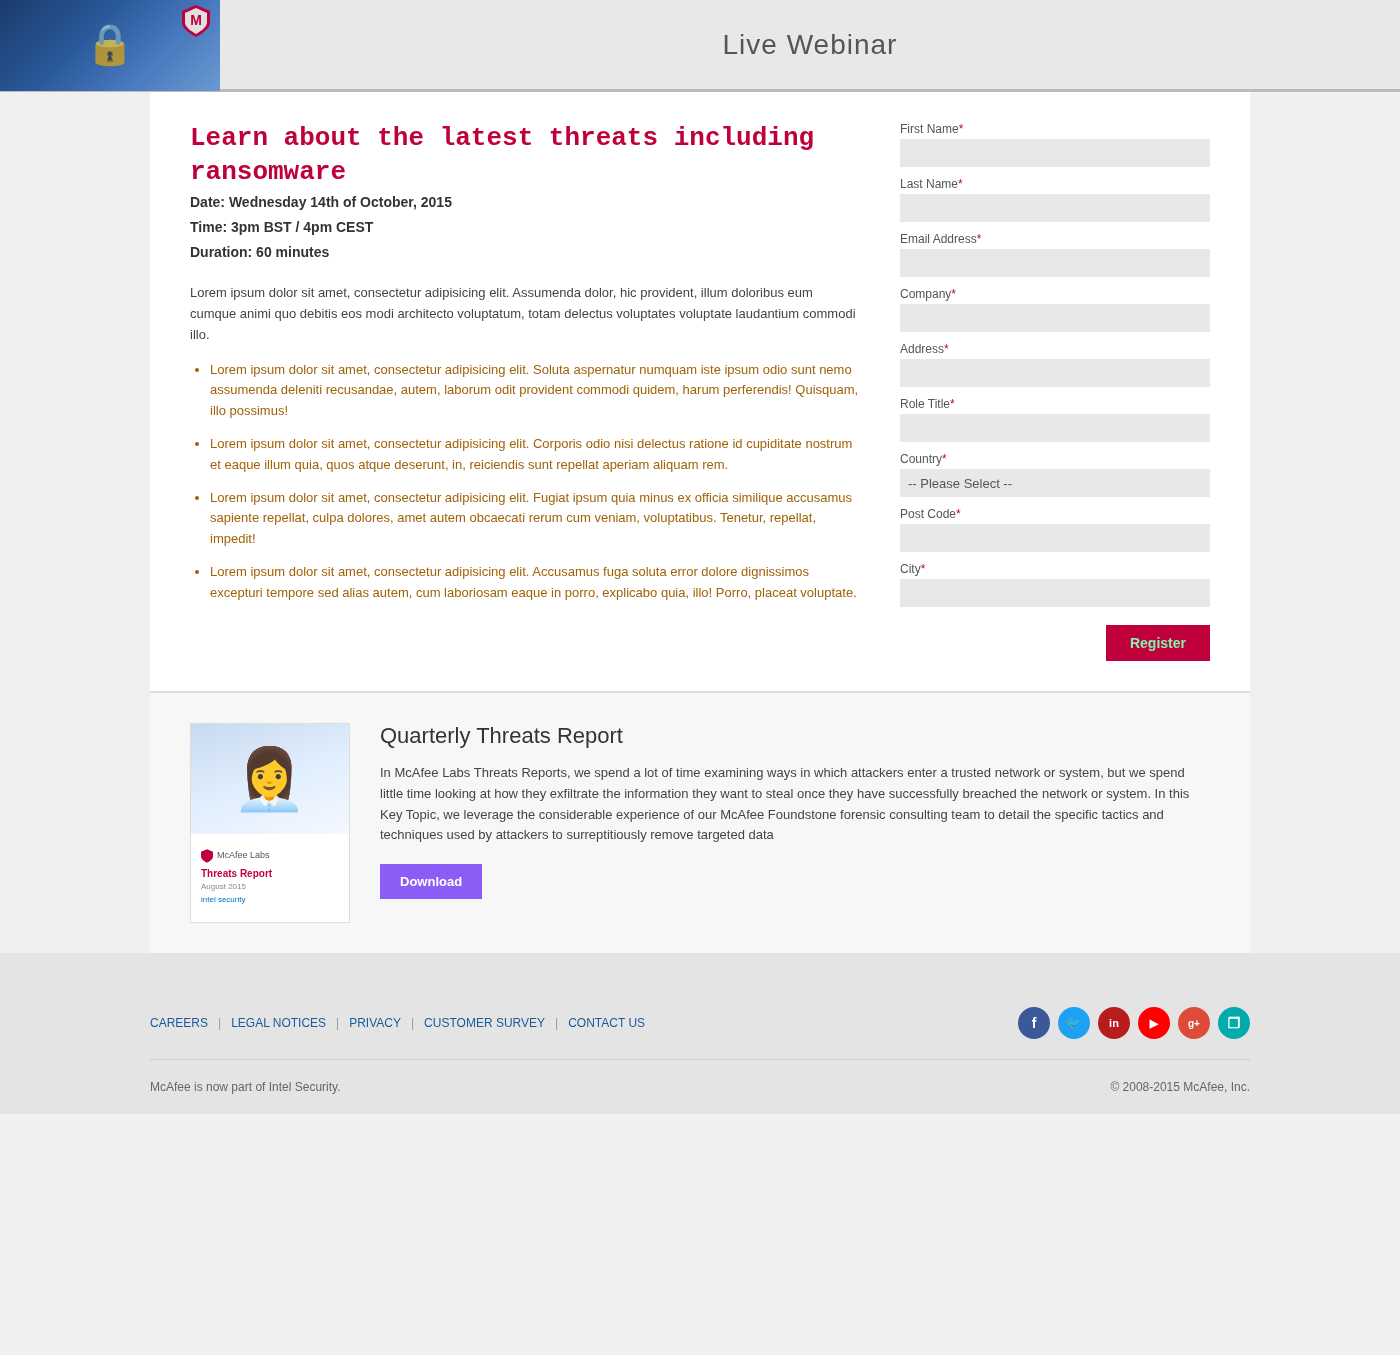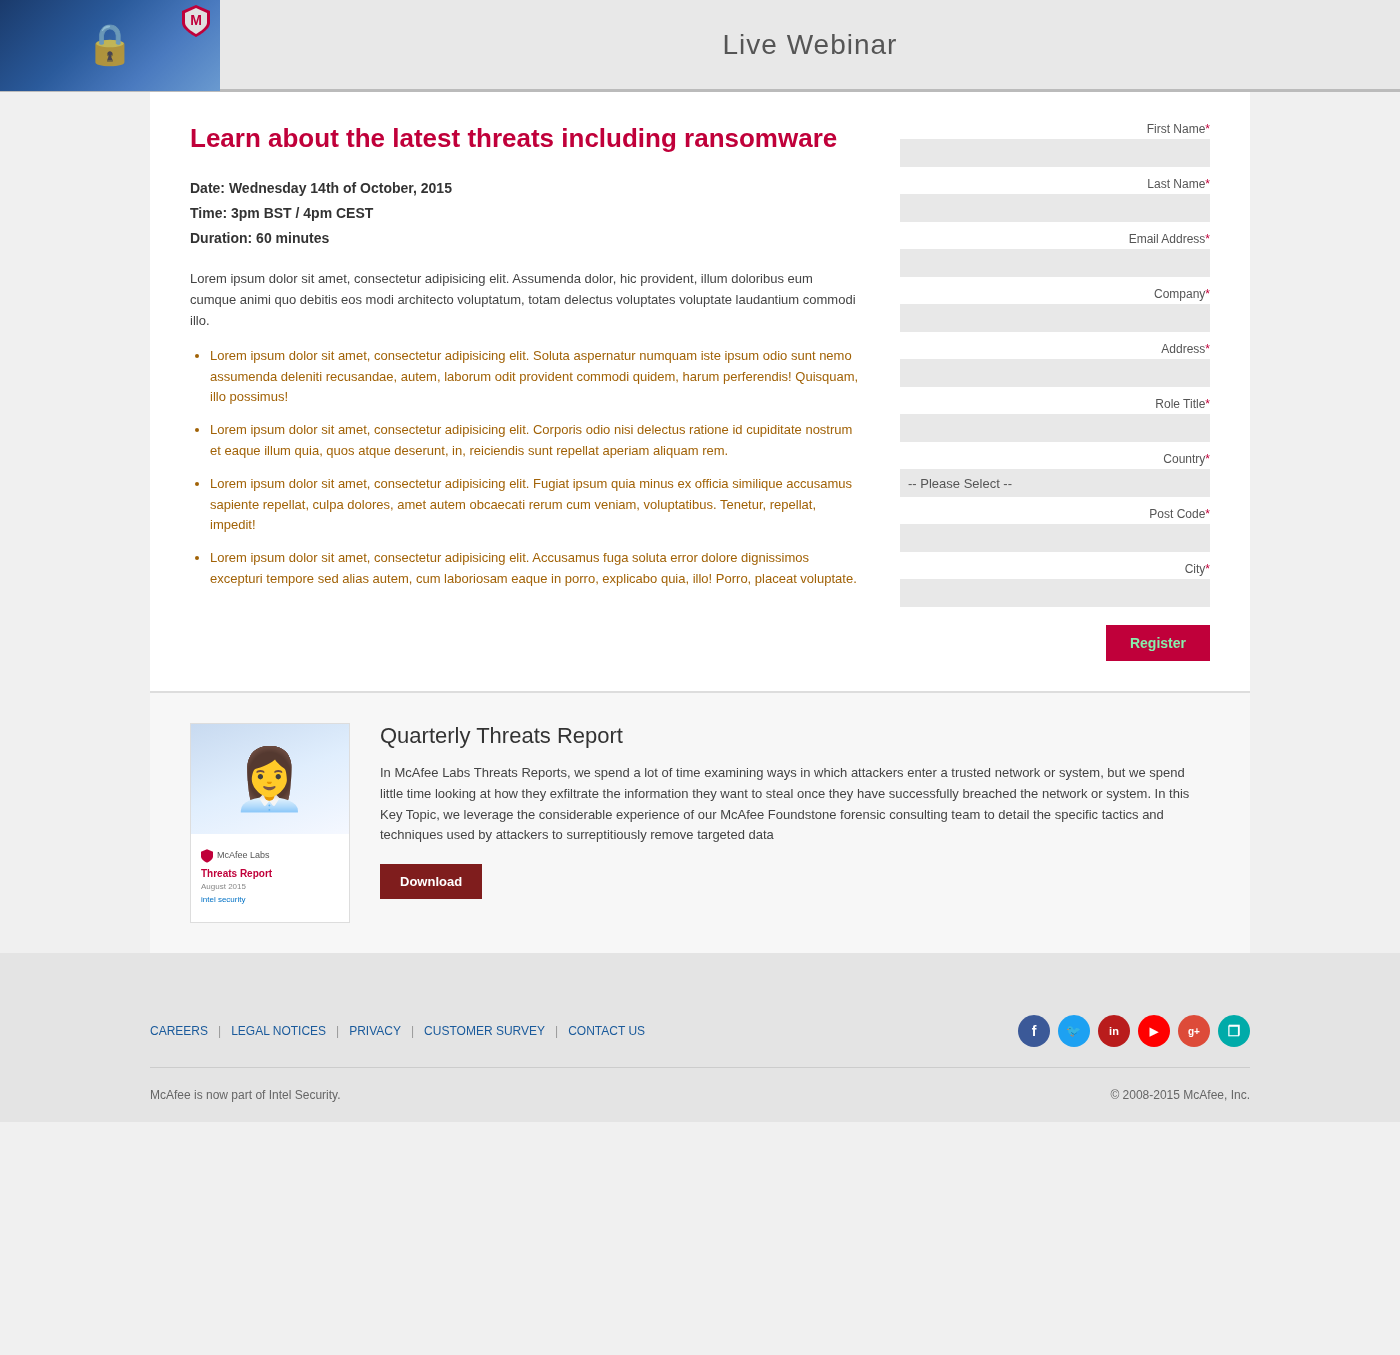--- a/index.html
+++ b/index.html
@@ -54,22 +54,22 @@
     }
 
     .left-col {
       flex: 1.3;
     }
 
     .page-title {
       font-size: 26px;
       font-weight: bold;
       color: #c0003a;
-      margin-bottom: 20px;
       line-height: 1.3;
+      font-family: Liberation Mono, monospace;
     }
 
     .event-details {
       margin-bottom: 18px;
     }
     .event-details p {
       font-size: 14px;
       color: #333;
       line-height: 1.8;
       font-weight: 600;
@@ -99,21 +99,20 @@
     }
 
     .form-group {
       margin-bottom: 10px;
     }
     .form-label {
       display: block;
       font-size: 12px;
       color: #555;
       margin-bottom: 3px;
-      text-align: right;
     }
     .form-label .required {
       color: #c0003a;
     }
     .form-input {
       width: 100%;
       height: 28px;
       background: #e8e8e8;
       border: none;
       padding: 4px 8px;
@@ -218,40 +217,40 @@
       color: #333;
       margin-bottom: 14px;
     }
     .report-description {
       font-size: 13px;
       color: #444;
       line-height: 1.6;
       margin-bottom: 18px;
     }
     .download-btn {
-      background: #7f1d1d;
+      background: #8b5cf6;
       color: #fff;
       border: none;
       padding: 10px 20px;
       font-size: 13px;
       cursor: pointer;
       font-weight: bold;
     }
 
     
     .footer-main {
       background: #e4e4e4;
       padding: 50px 40px 20px;
       max-width: 100%;
     }
     .footer-links-row {
       display: flex;
       justify-content: space-between;
       max-width: 1100px;
-      margin: 12px auto;
+      margin: 4px auto;
       padding-bottom: 20px;
       border-bottom: 1px solid #ccc;
     }
     .footer-links {
       display: flex;
       gap: 0;
       align-items: center;
       font-size: 12px;
     }
     .footer-link {

